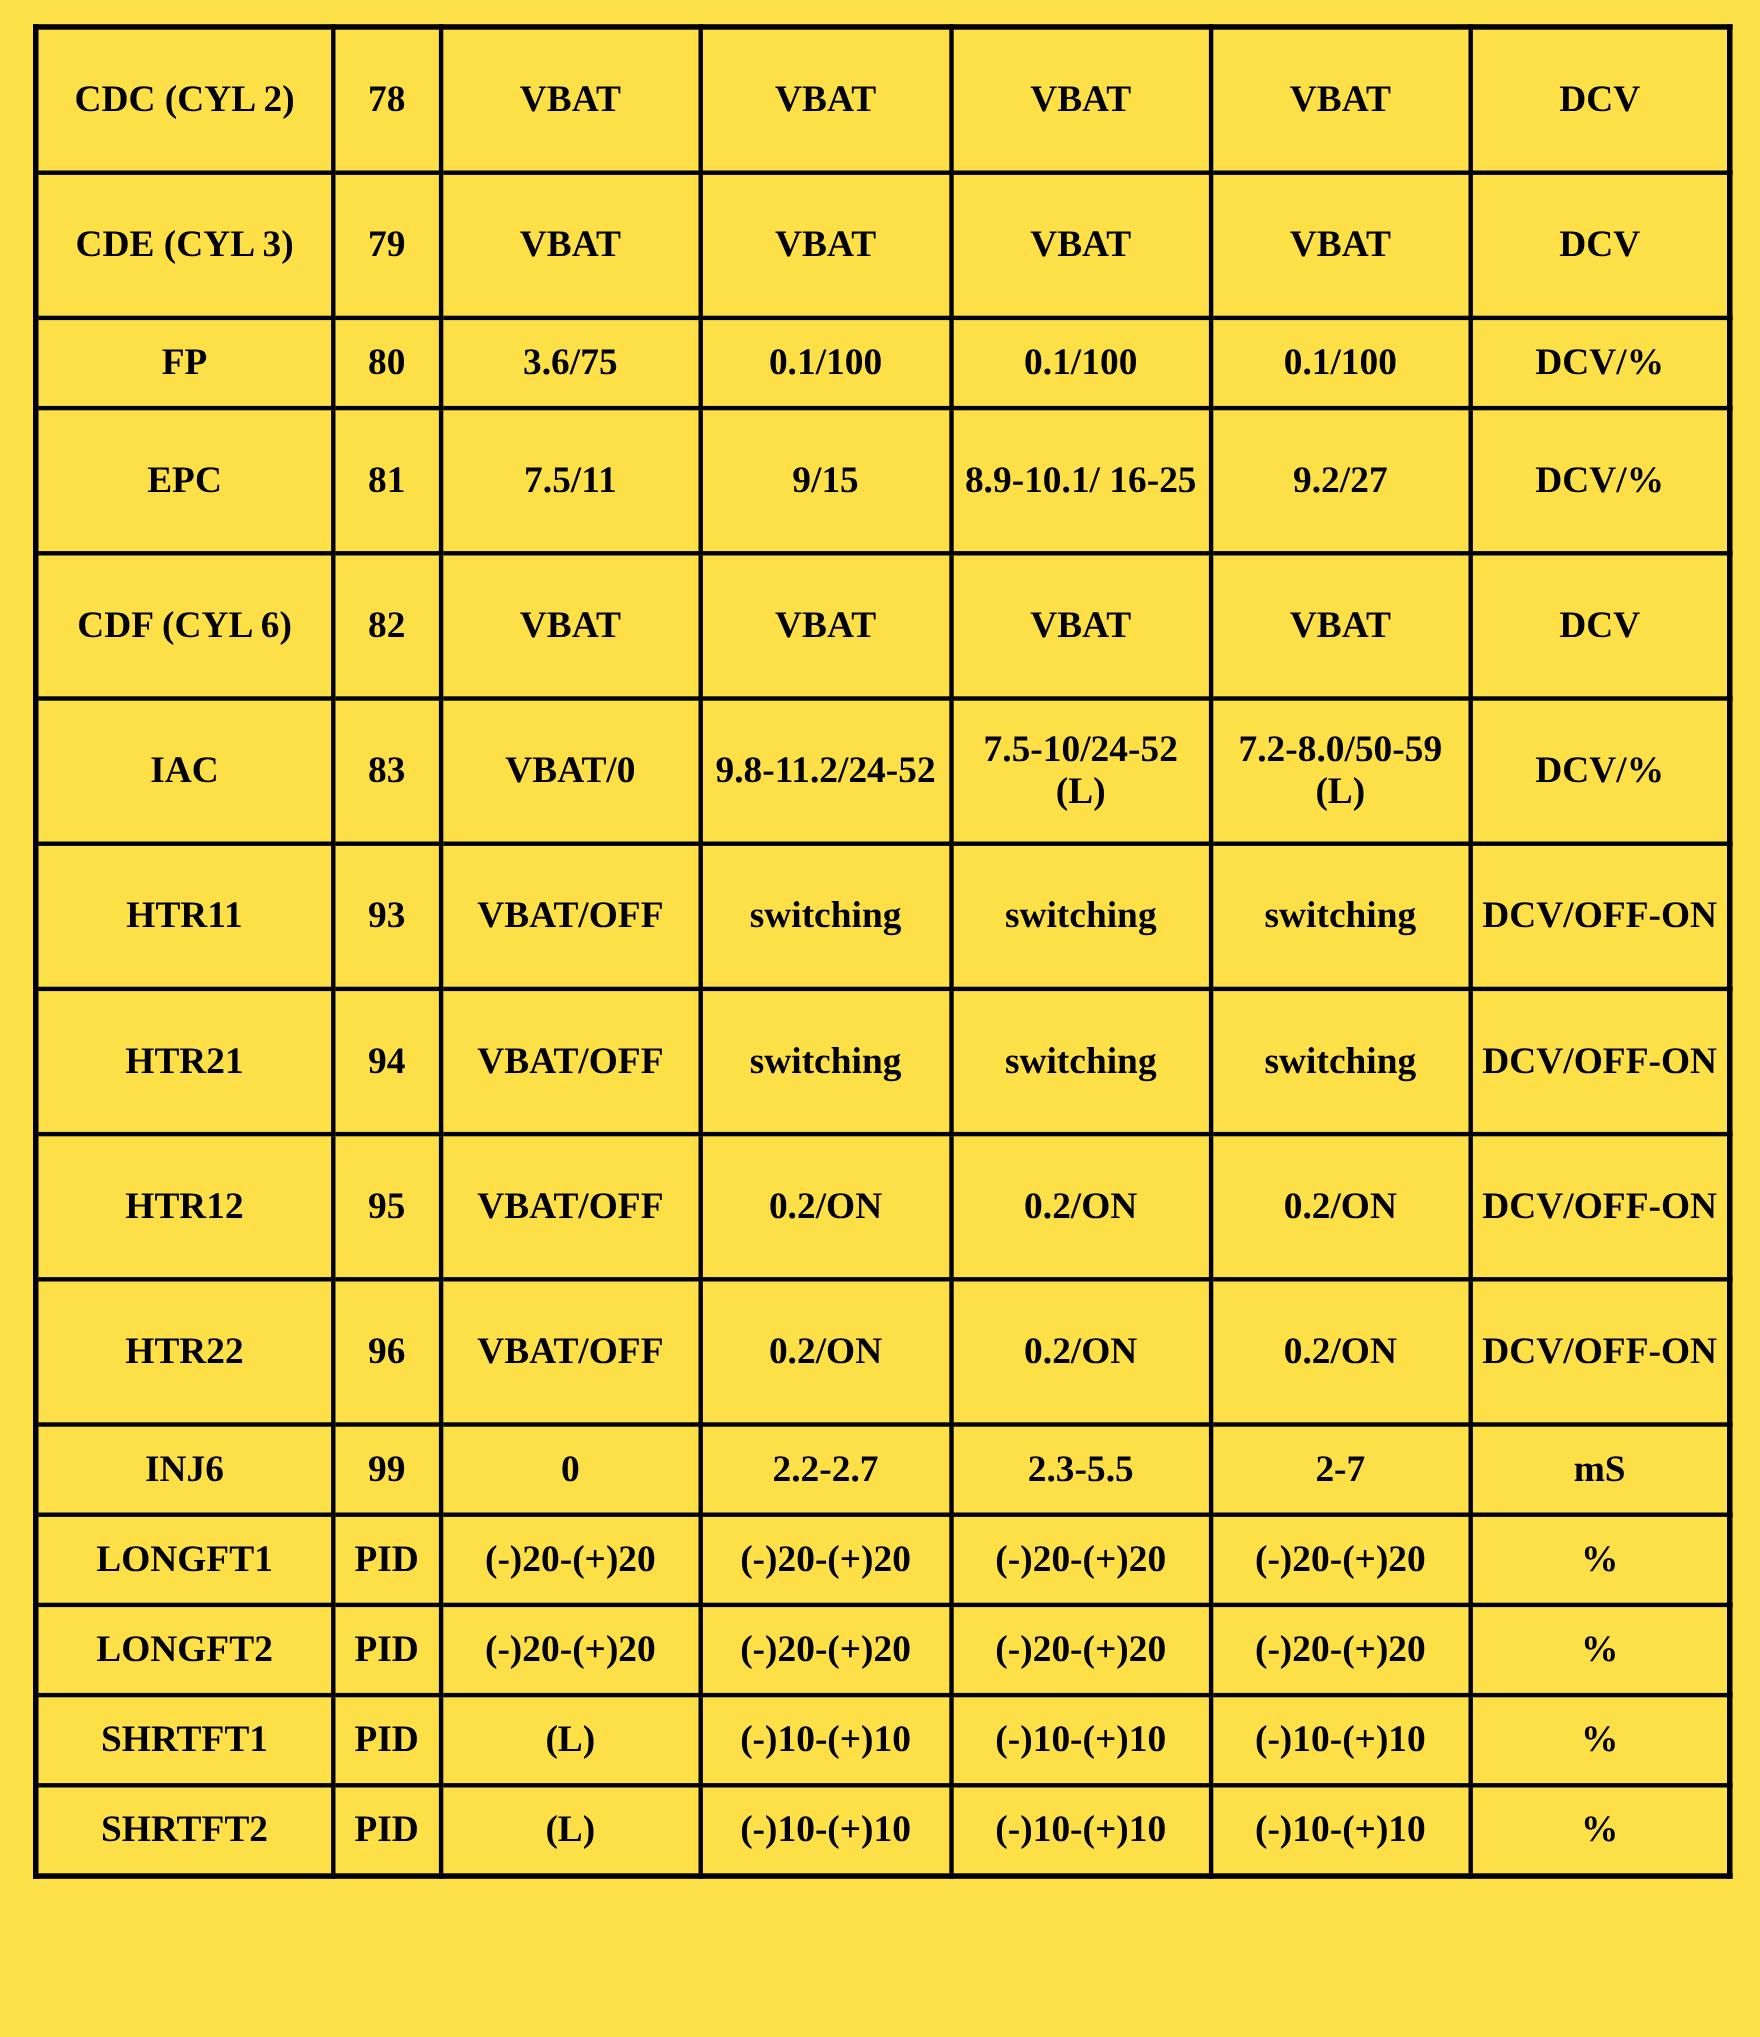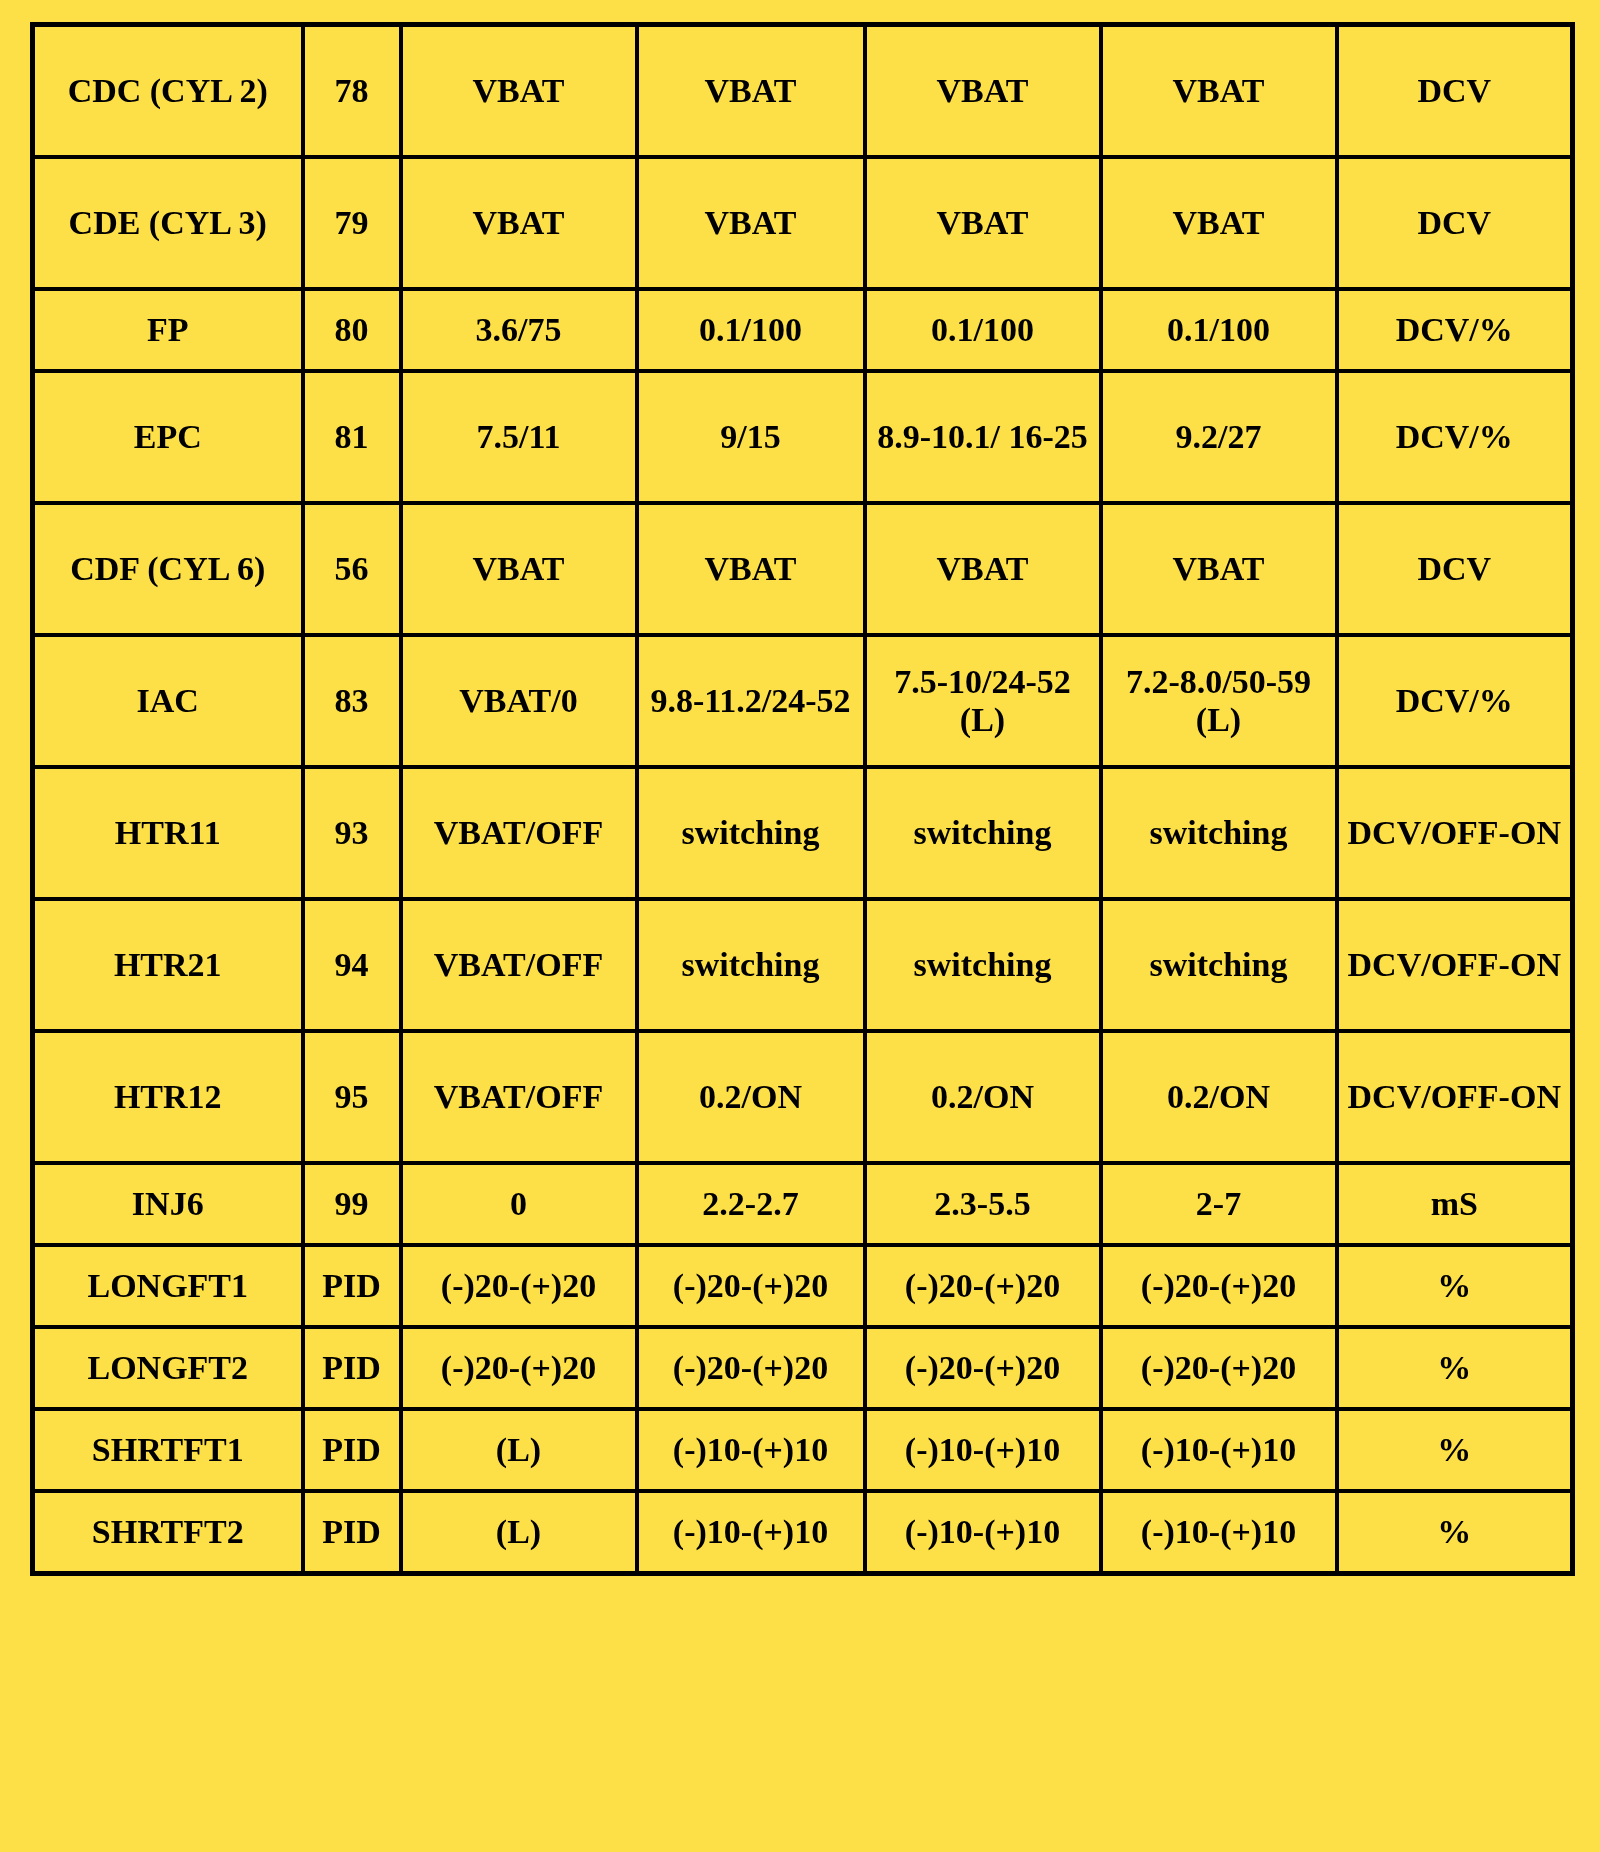--- a/index.html
+++ b/index.html
@@ -98,21 +98,21 @@
         <td class="tall">81</td>
         <td class="tall">7.5/11</td>
         <td class="tall">9/15</td>
         <td class="tall">8.9-10.1/ 16-25</td>
         <td class="tall">9.2/27</td>
         <td class="tall">DCV/%</td>
       </tr>
 
       <tr>
         <td class="tall">CDF (CYL 6)</td>
-        <td class="tall">56</td>
+        <td class="tall">82</td>
         <td class="tall">VBAT</td>
         <td class="tall">VBAT</td>
         <td class="tall">VBAT</td>
         <td class="tall">VBAT</td>
         <td class="tall">DCV</td>
       </tr>
 
       <tr>
         <td class="tall">IAC</td>
         <td class="tall">83</td>
@@ -146,20 +146,29 @@
       <tr>
         <td class="tall">HTR12</td>
         <td class="tall">95</td>
         <td class="tall">VBAT/OFF</td>
         <td class="tall">0.2/ON</td>
         <td class="tall">0.2/ON</td>
         <td class="tall">0.2/ON</td>
         <td class="tall">DCV/OFF-ON</td>
       </tr>
 
+      <tr>
+        <td class="tall">HTR22</td>
+        <td class="tall">96</td>
+        <td class="tall">VBAT/OFF</td>
+        <td class="tall">0.2/ON</td>
+        <td class="tall">0.2/ON</td>
+        <td class="tall">0.2/ON</td>
+        <td class="tall">DCV/OFF-ON</td>
+      </tr>
 
       <tr>
         <td class="short">INJ6</td>
         <td class="short">99</td>
         <td class="short">0</td>
         <td class="short">2.2-2.7</td>
         <td class="short">2.3-5.5</td>
         <td class="short">2-7</td>
         <td class="short">mS</td>
       </tr>

